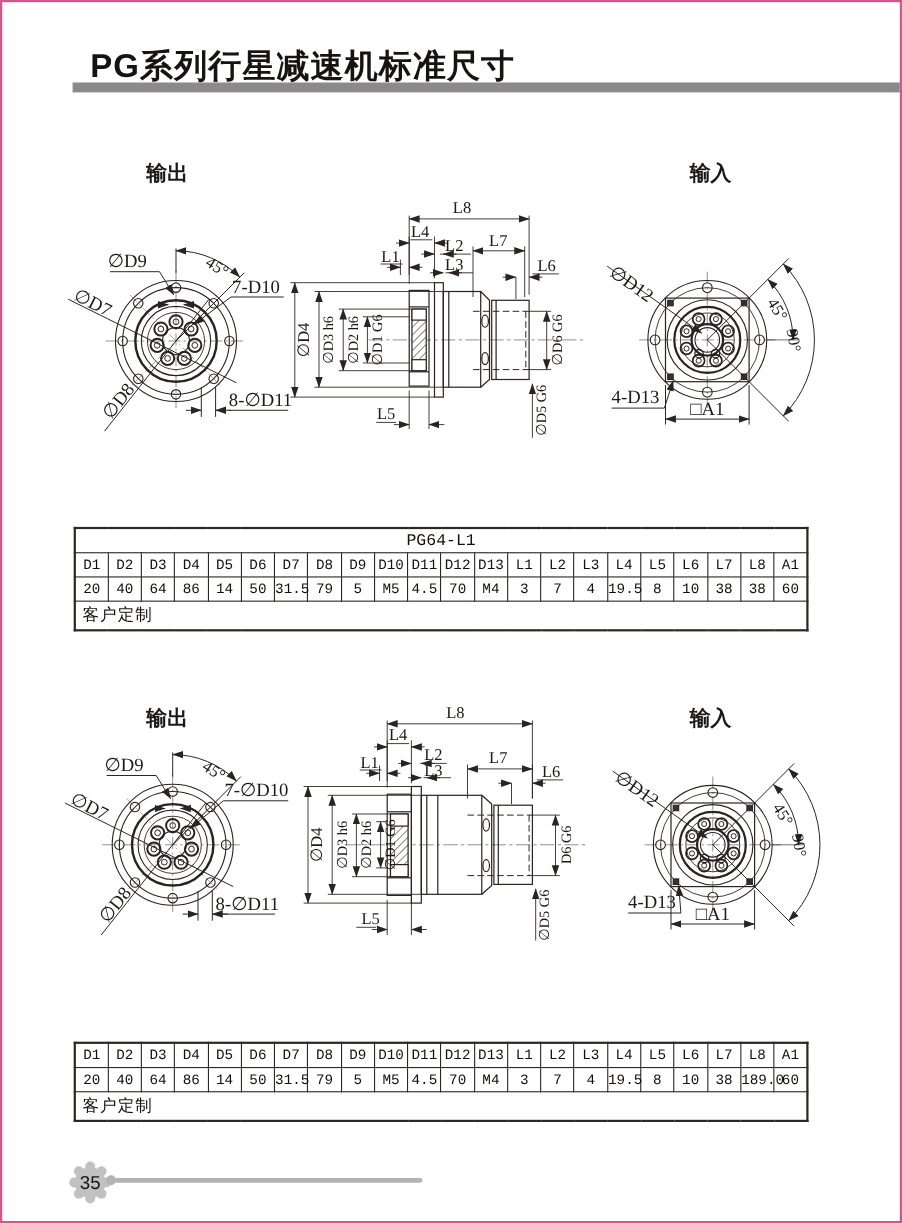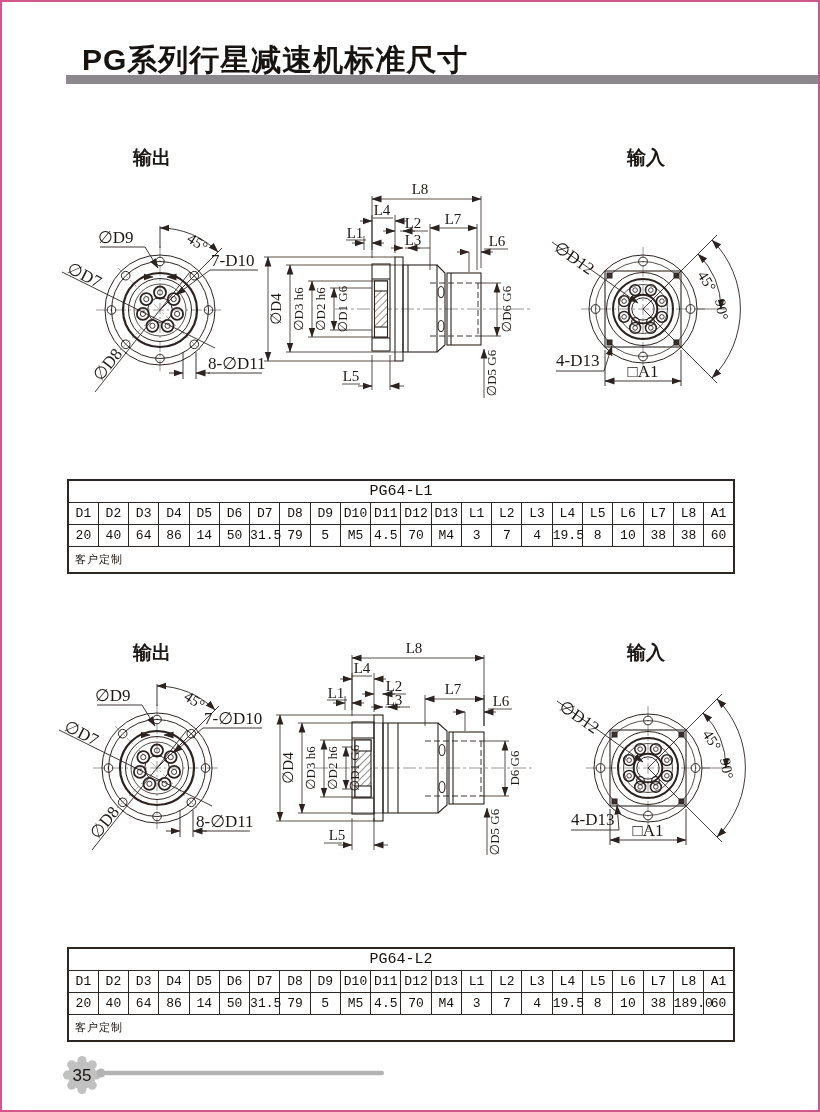--- a/index.html
+++ b/index.html
@@ -20,21 +20,21 @@
   .bigtxt{font-size:17px;}
   .viewtitle{font-size:19px;font-weight:bold;font-family:"Liberation Sans",sans-serif;}
   .smalltxt{font-size:13px;}
   
   .dimtable{
     position:absolute;left:67px;width:668px;border-collapse:collapse;table-layout:fixed;
     font-family:Liberation Mono, monospace;color:#14100d;
   }
   .dimtable td{border:1px solid #2b2724;text-align:center;font-size:13px;padding:0;height:21px;}
   .dimtable .t-title td{font-size:15px;height:21px;}
-  .dimtable .t-footer td{text-align:left;padding-left:6px;font-size:11px;height:25px;letter-spacing:1px;}
+  .dimtable .t-footer td{text-align:left;padding-left:6px;font-size:15px;height:25px;letter-spacing:1px;}
   .dimtable{border:2px solid #2b2724;}
   
   .footer{position:absolute;left:60px;top:1053px;width:340px;height:44px;}
 </style>
 </head>
 <body>
 
 <div class="page-border"></div>
 
 <h1 class="doc-title">PG系列行星减速机标准尺寸</h1>
@@ -561,23 +561,20 @@
     <text class="bigtxt" transform="translate(558,709) rotate(35)">∅D12</text>
     <text class="dimtxt" transform="translate(702,734) rotate(58)">45°</text>
     <text class="dimtxt" transform="translate(720,759) rotate(80)">90°</text>
     <text class="bigtxt" x="571" y="825">4-D13</text>
     <text class="bigtxt" x="648" y="836" text-anchor="middle">□A1</text>
   </g>
 </svg>
 
 <table class="dimtable" style="top:947px">
   <tbody>
-      <tr class="t-title">
-        <td colspan="22">PG64-L2</td>
-      </tr>
   <tr class="t-head">
     <td>D1</td>
         <td>D2</td>
         <td>D3</td>
         <td>D4</td>
         <td>D5</td>
         <td>D6</td>
         <td>D7</td>
         <td>D8</td>
         <td>D9</td>

